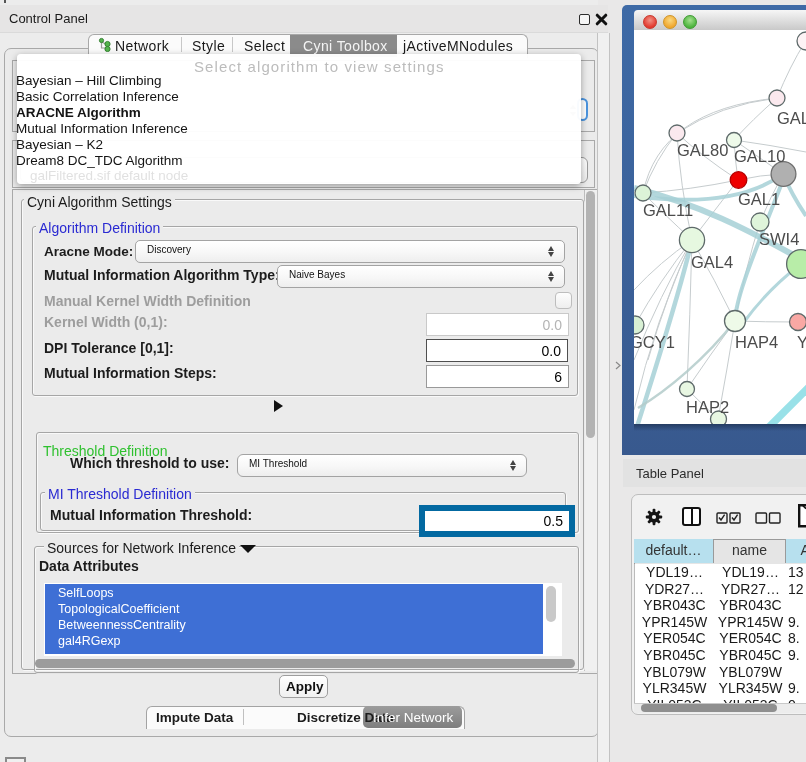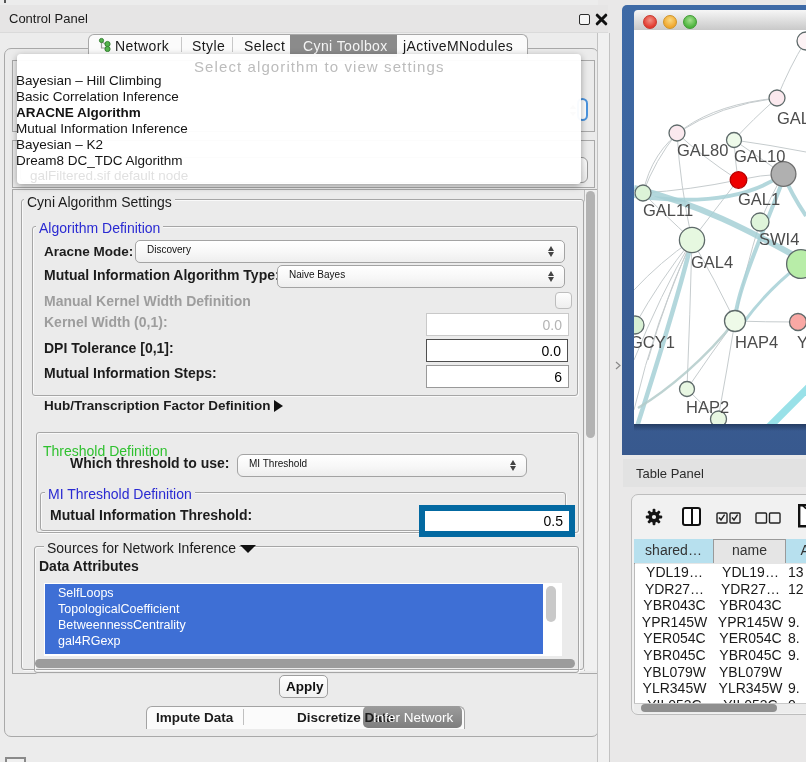--- a/index.html
+++ b/index.html
@@ -100,21 +100,20 @@
     </div>
   <div class="abs b13" style="left:44px;top:340.5px;">DPI Tolerance [0,1]:</div>
   <div class="tf" style="left:426px;top:339px;width:140px;height:21px;border:1.5px solid #4f4f4f;">
     <span style="color:#000;top:3px;">0.0</span>
     </div>
   <div class="abs b13" style="left:44px;top:366px;">Mutual Information Steps:</div>
   <div class="tf" style="left:426px;top:365px;width:141px;height:21px;border:1px solid #999;">
     <span style="color:#000;top:3px;">6</span>
     </div>
 
-  <div class="abs b13" style="left:44px;top:398.5px;font-size:13.5px !important;">Hub/Transcription Factor Definition</div>
   <div class="abs" style="left:274px;top:400px;width:0;height:0;border-top:6px solid transparent;border-bottom:6px solid transparent;border-left:9px solid #111;"></div>
 
   <div class="gbox" style="left:36px;top:432px;width:541px;height:99px;"></div>
   <div class="glab g14" style="left:40px;top:444px;color:#2fc12f;">Threshold Definition</div>
 
   <div class="abs b13" style="left:70px;top:456px;">Which threshold to use:</div>
   <div class="combo" style="left:237px;top:454px;width:288px;border-radius:6px;">
     <span class="ct">MI Threshold</span>
       <span class="spin">
         <span class="up"></span>
@@ -274,21 +273,21 @@
   <svg class="abs" style="left:797px;top:504px;" width="9" height="24" viewBox="0 0 9 24">
     <path d="M2.2 1.2 h8 v21 h-8 Z" fill="#fff" stroke="#111" stroke-width="2.4"></path>
     <path d="M5.5 1.2 l3.5 3.5" stroke="#111" stroke-width="1.6"></path>
   </svg>
 
   <div class="abs" style="left:634px;top:539px;width:172px;height:24px;border-top:1px solid #9a9a9a;border-bottom:1px solid #9a9a9a;border-left:1px solid #9a9a9a;background:#e5e5e5;"></div>
   <div class="abs" style="left:634px;top:539px;width:79px;height:24px;background:#b7e0ee;border-right:1px solid #9a9a9a;"></div>
   <div class="abs" style="left:784.5px;top:539px;width:21.5px;height:24px;background:#b7e0ee;border-left:1px solid #9a9a9a;overflow:hidden;">
       <span style="position:absolute;left:15px;top:3px;font-size:14px;color:#333;">Avera</span>
     </div>
-  <div class="abs" style="left:634px;top:542px;width:79px;text-align:center;font-size:14px;color:#333;">shared…</div>
+  <div class="abs" style="left:634px;top:542px;width:79px;text-align:center;font-size:14px;color:#333;">default…</div>
   <div class="abs" style="left:713px;top:542px;width:73px;text-align:center;font-size:14px;color:#333;">name</div>
   <div class="abs" style="left:634px;top:564px;width:172px;height:139px;background:#fff;border-left:1px solid #bbb;overflow:hidden;">
     <div style="position:absolute;left:0;top:0;width:79px;text-align:center;font-size:14px;line-height:16.6px;color:#1a1a1a;">
       YDL19…<br>YDR27…<br>YBR043C<br>YPR145W<br>YER054C<br>YBR045C<br>YBL079W<br>YLR345W<br>YIL053C</div>
     <div style="position:absolute;left:79px;top:0;width:73px;text-align:center;font-size:14px;line-height:16.6px;color:#1a1a1a;">
       YDL19…<br>YDR27…<br>YBR043C<br>YPR145W<br>YER054C<br>YBR045C<br>YBL079W<br>YLR345W<br>YIL053C</div>
     <div style="position:absolute;left:153px;top:0;width:30px;font-size:14px;line-height:16.6px;color:#1a1a1a;">
       13<br>12<br><br>9.<br>8.<br>9.<br><br>9.<br>0.</div>
   </div>
   <div class="abs" style="left:634px;top:703px;width:172px;height:9px;background:#ececec;border-top:1px solid #c9c9c9;"></div>

